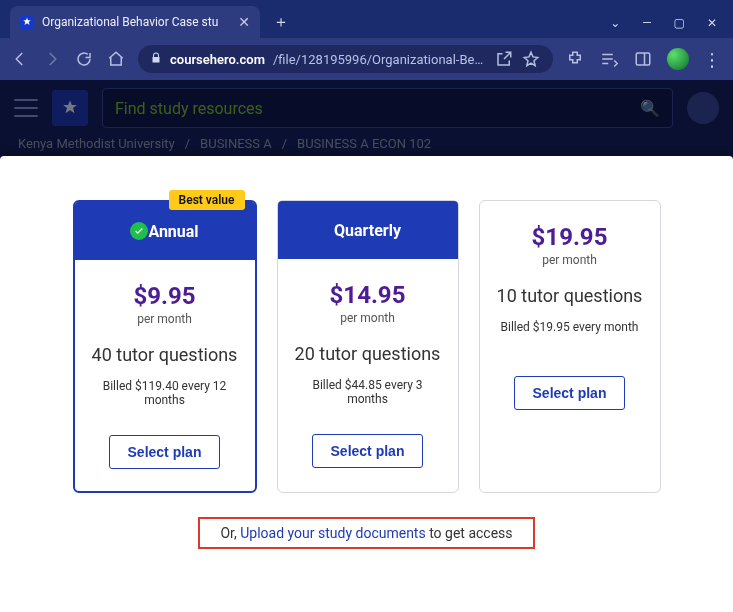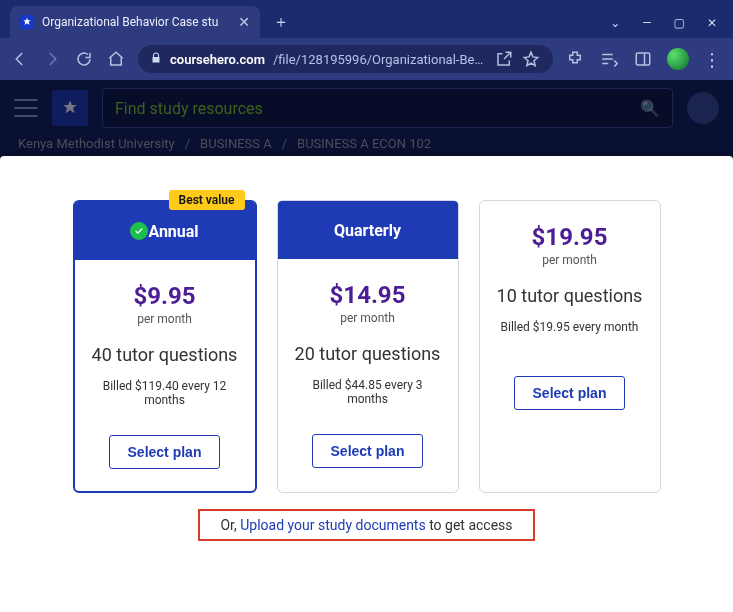--- a/index.html
+++ b/index.html
@@ -53,21 +53,21 @@
   .badge{position:absolute;top:-12px;right:10px;background:#ffca1a;color:#111;font-size:12px;font-weight:600;padding:3px 10px;border-radius:3px;}
   .plan-head{background:#1e3bb5;color:#fff;width:100%;height:58px;border-radius:4px 4px 0 0;display:flex;align-items:center;justify-content:center;font-weight:700;font-size:16px;}
   .plan.featured .plan-head{border-radius:3px 3px 0 0;}
   .check{width:18px;height:18px;border-radius:50%;background:#1fbf4c;display:flex;align-items:center;justify-content:center;}
   .check svg{width:10px;height:10px;stroke:#fff;stroke-width:3;fill:none;}
   .price{font-size:24px;font-weight:700;margin-top:22px;color:#4c1d95;}
   .per{font-size:12px;color:#555;margin-top:2px;}
   .tutor{font-size:18px;color:#333;margin-top:18px;}
   .billed{font-size:12px;color:#333;margin-top:14px;text-align:center;padding:0 18px;min-height:30px;}
   .select{margin:26px 0 22px 0;border:1.5px solid #1e3bb5;color:#1e3bb5;background:#fff;font-weight:700;font-size:14px;padding:8px 18px;border-radius:3px;cursor:pointer;}
-  .orbox{margin:0 auto 0 auto;border:2px solid #d93a2b;padding:6px 20px;width:fit-content;font-size:14px;color:#333;}
+  .orbox{margin:8px auto 0 auto;border:2px solid #d93a2b;padding:6px 20px;width:fit-content;font-size:14px;color:#333;}
   .orbox a{color:#1e3bb5;text-decoration:none;}
 </style>
 </head>
 <body>
 
 <div class="titlebar">
   <div class="tab">
     <span class="favicon">
         <svg viewBox="0 0 24 24">
           <path d="M12 2l2.5 6H21l-5 4 2 7-6-4-6 4 2-7-5-4h6.5z"></path>

